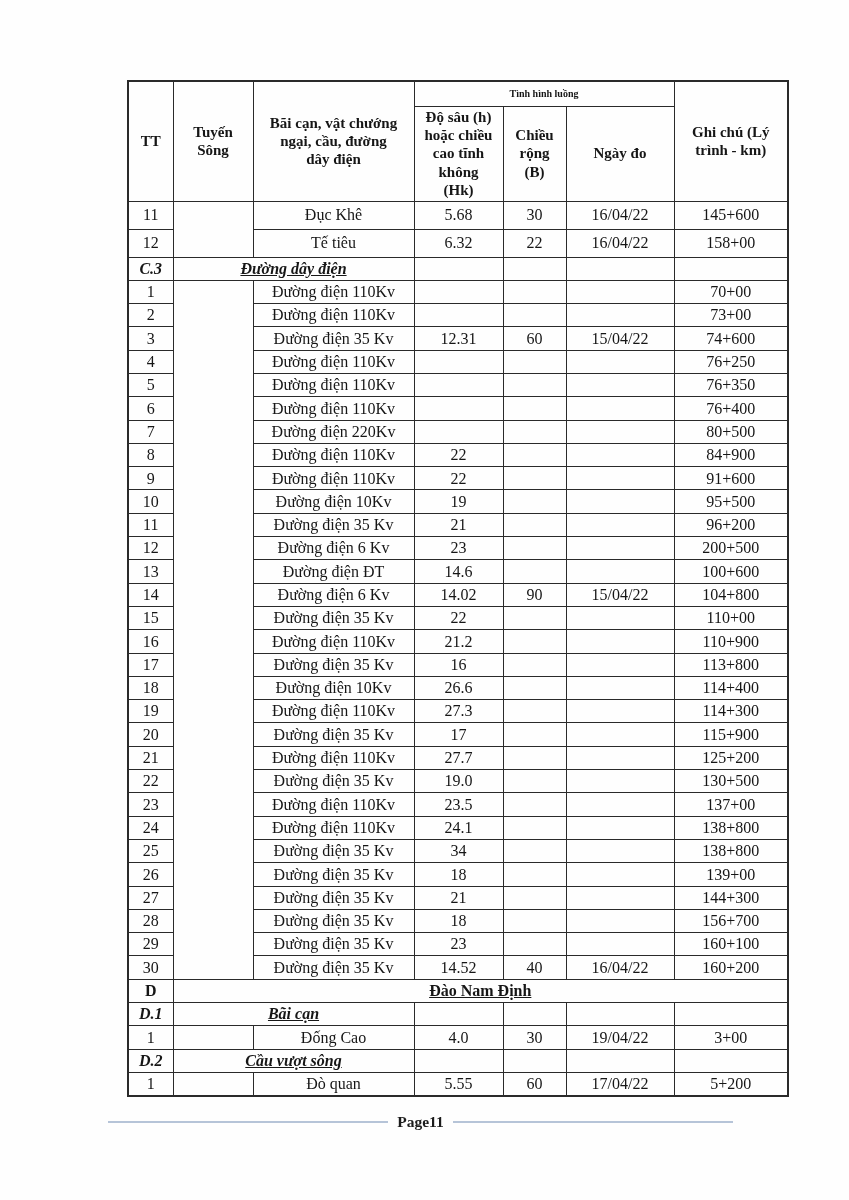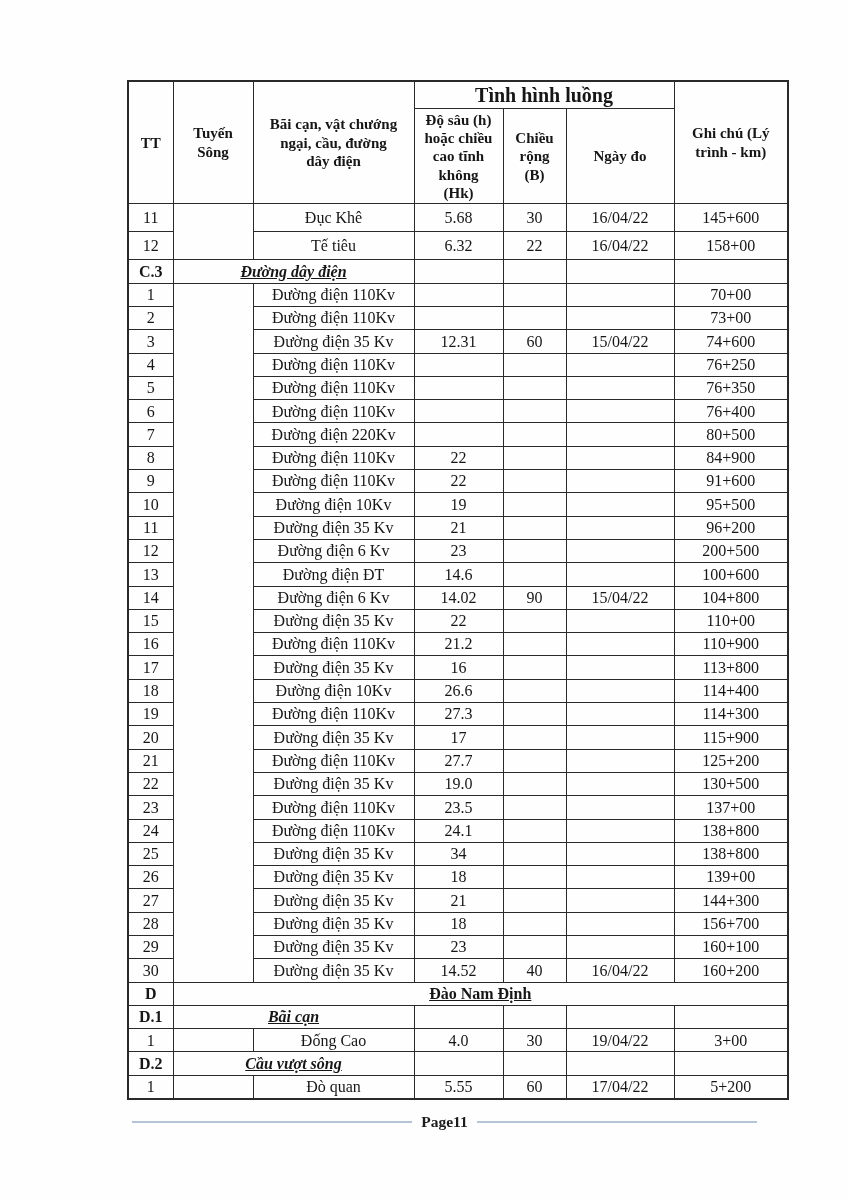--- a/index.html
+++ b/index.html
@@ -24,39 +24,39 @@
   }
   table.doc thead th {
     font-weight:bold;
     font-size:15px;
     line-height:1.22;
     text-align:center;
     white-space:pre-line;
     padding:1px 2px;
   }
   tr.h1 { height:25px; }
-  tr.h1 th.h-band { font-size:20px; }
+  tr.h1 th.h-band { font-size:10px; }
   tr.h2 { height:95px;margin-left:19px; }
 
   table.doc tbody tr { height:23.3px;margin-top:23px; }
   table.doc tbody tr.tall { height:28px; }
   table.doc tbody td {
     font-size:16px;
     line-height:1.1;
     padding:0 3px;
     text-align:center;
   }
   td.c-name { text-align:left; padding-left:7px;font-family:Liberation Serif, serif; }
   td.c-tt { font-size:15.5px; }
-  td.c-code { font-weight:bold; font-size:15.5px; }
+  td.c-code { font-weight:bold; font-style:italic; font-size:15.5px; }
   td.c-title { font-weight:bold; font-style:italic; text-align:left; padding-left:7px; font-size:16.5px;text-decoration:underline; }
   td.plain { font-style:normal; }
 
   .footer {
-    position:absolute; left:132px; top:1110px; width:625px; height:24px;
+    position:absolute; left:108px; top:1110px; width:625px; height:24px;
     display:flex; align-items:center;
   }
   .fline { flex:1 1 auto; height:2px; background:#b6c4d8; }
   .fline-left { margin-right:9px; }
   .fline-right { margin-left:9px; }
   .ftext { font-weight:bold; font-size:15.5px; color:#1c1c1c; white-space:nowrap; }
 </style>
 </head>
 <body>
 

